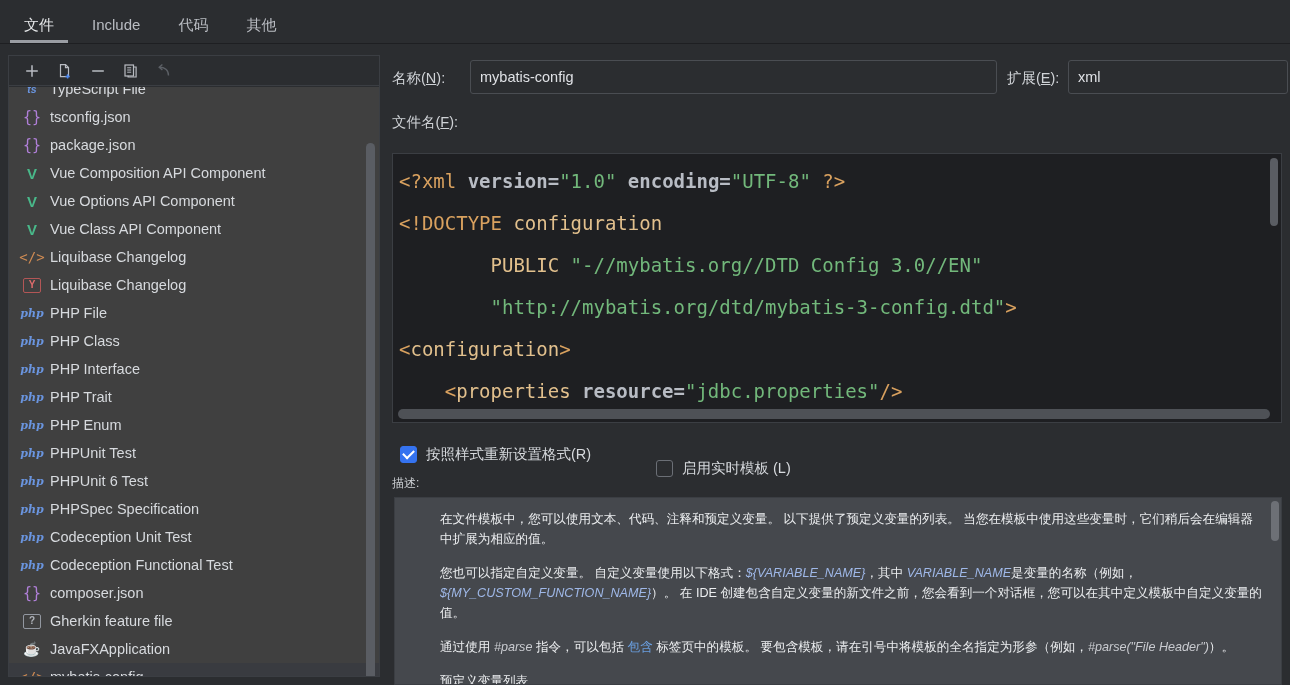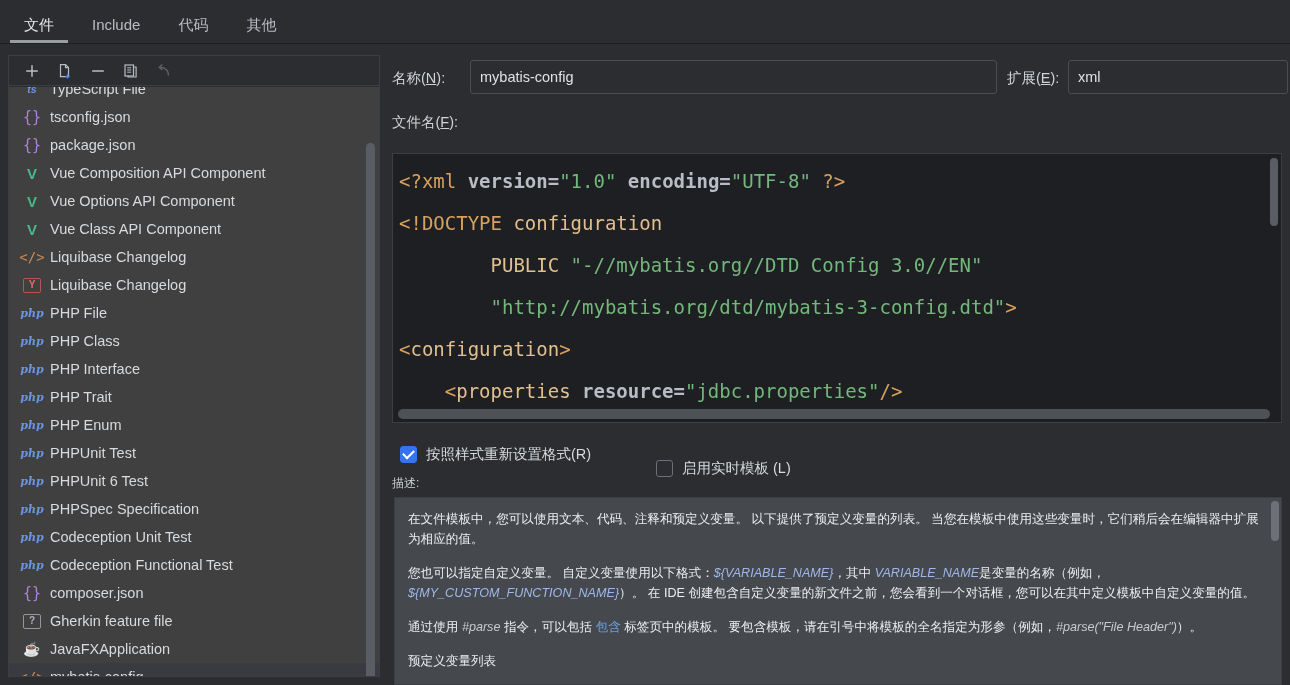--- a/index.html
+++ b/index.html
@@ -148,21 +148,21 @@
     border-left: 2px solid #fff; border-bottom: 2px solid #fff;
     transform: rotate(-45deg) translate(1px, -1px);
   }
   .cblabel { font-size: 14.5px; color: #d7dade; white-space: nowrap; }
   #cb2wrap { position: absolute; left: 256px; top: 14px; }
 
   
   #desc-title { position: absolute; left: 0; top: 420px; font-size: 12px; color: #cfd2d6; }
   #descbox {
     position: absolute; left: 2px; top: 442px; width: 888px; height: 188px;
-    background: #45484d; border: 1px solid #3b3e43; overflow: hidden;
+    background: #45484d; border: 1px solid #3b3e43; overflow: hidden; padding-left: 32px;
   }
   #descinner { padding: 11px 16px 0 13px; }
   #descbox p {
     font-size: 12.6px; line-height: 20px; color: #eceef0;
     margin-bottom: 14px;
   }
   #descbox em { font-style: italic; color: #c9cbd0; }
   #descbox .var { font-style: italic; color: #9fb8e8; }
   #descbox .lnk { color: #6a9fe0; }
   #dscroll {

